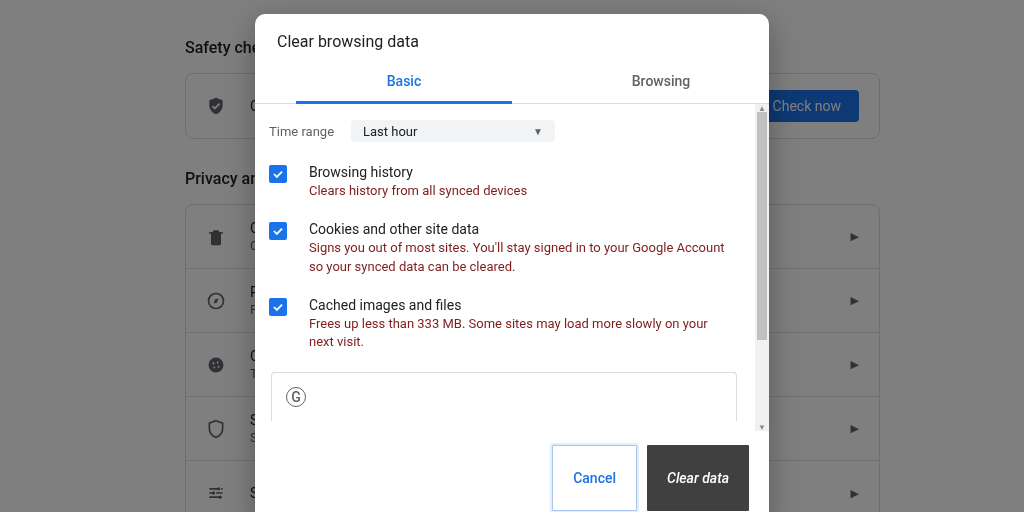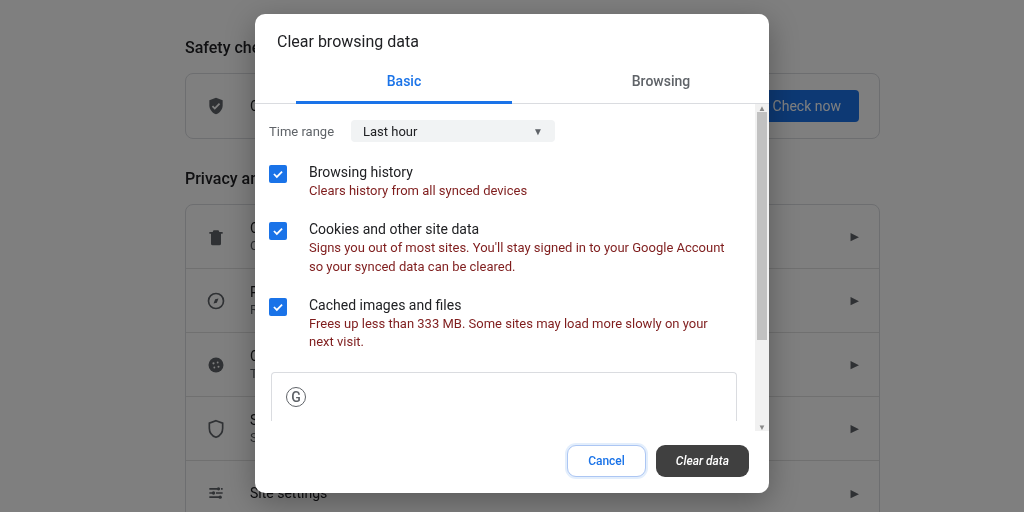--- a/index.html
+++ b/index.html
@@ -46,21 +46,21 @@
   .checkbox svg { width: 14px; height: 14px; fill: none; stroke: #fff; stroke-width: 3; }
   .check-text .t { font-size: 14px; color: #202124; }
   .check-text .s { font-size: 13px; color: #7f1d1d; margin-top: 2px; line-height: 1.45; }
 
   .footer-box { border: 1px solid #dadce0; border-bottom: none; border-radius: 4px 4px 0 0; padding: 14px 14px 14px 14px; display: flex; align-items: flex-start; gap: 14px; margin-top: 6px; margin-left: 2px; margin-right: -4px; }
   .g-icon { width: 20px; height: 20px; flex-shrink: 0; font-weight: 500; font-size: 14px; color: #5f6368; border: 1.5px solid #5f6368; border-radius: 50%; display: flex; align-items: center; justify-content: center; }
   .footer-text { font-size: 13px; color: #5f6368; line-height: 1.45; }
   .footer-text a { color: #1a73e8; text-decoration: underline; cursor: pointer; }
 
   .dialog-actions { display: flex; justify-content: flex-end; gap: 10px; padding: 14px 20px 16px; }
-  .btn { font-size: 12px; border-radius: 9px; padding: 8px 20px; cursor: pointer; font-weight: 500; }
+  .btn { font-size: 14px; border-radius: 1px; padding: 24px 20px; cursor: pointer; font-weight: 500; }
   .btn-cancel { background: #fff; color: #1a73e8; border: 1px solid #acc6f3; box-shadow: 0 0 0 2px rgba(26,115,232,0.12); }
   .btn-primary { background: #404040; color: #fff; border: none; font-style: italic; }
 </style>
 </head>
 <body>
 
 <div class="page">
   <div class="section-title">Safety check</div>
   <div class="card">
     <div class="row">

